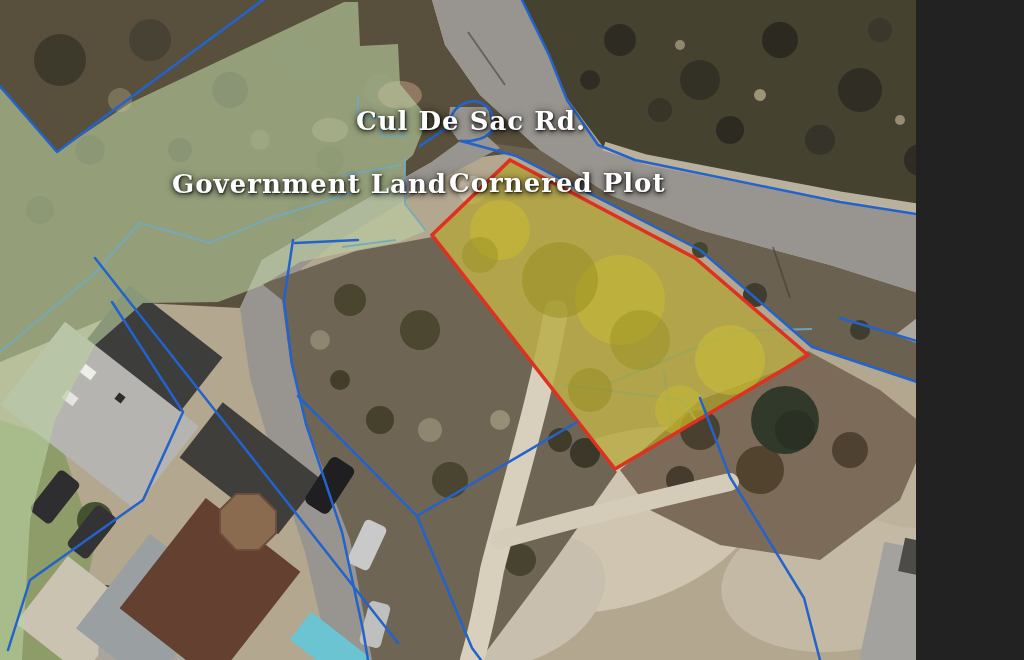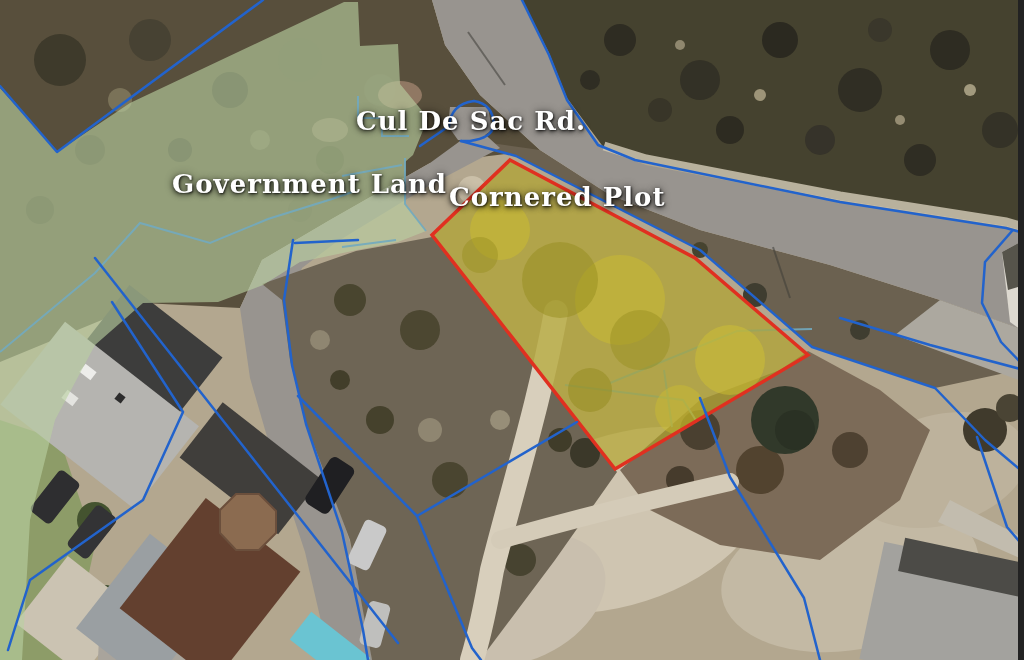--- a/index.html
+++ b/index.html
@@ -1,25 +1,25 @@
 <!DOCTYPE html>
 <html><head>
 <meta charset="utf-8">
 <style>
   html,body{margin:0;padding:0;background:#222;}
-  #stage{position:relative;width:1018px;height:660px;overflow:hidden;
+  #stage{position:relative;width:916px;height:660px;overflow:hidden;
          font-family:"DejaVu Serif","Liberation Serif",serif;background:#b3a78f;}
   #stage svg{position:absolute;left:0;top:0;width:1024px;height:660px;display:block;}
   .map-label{position:absolute;color:#ffffff;font-weight:bold;font-size:26px;
              letter-spacing:1px;white-space:nowrap;
              text-shadow:0 2px 5px rgba(0,0,0,.65),0 0 9px rgba(0,0,0,.45),1px 1px 2px rgba(0,0,0,.6);
              user-select:none;}
   #label-road{left:356px;top:106px;}
   #label-govland{left:172px;top:169px;}
-  #label-plot{left:449px;top:182px;text-align:right;}
+  #label-plot{left:449px;top:168px;text-align:right;}
 </style>
 </head>
 <body>
 
 <div id="stage">
 
 <svg viewBox="0 0 1024 660">
 
   <g>
     <rect x="0" y="0" width="1024" height="660" fill="#b3a78f"></rect>

